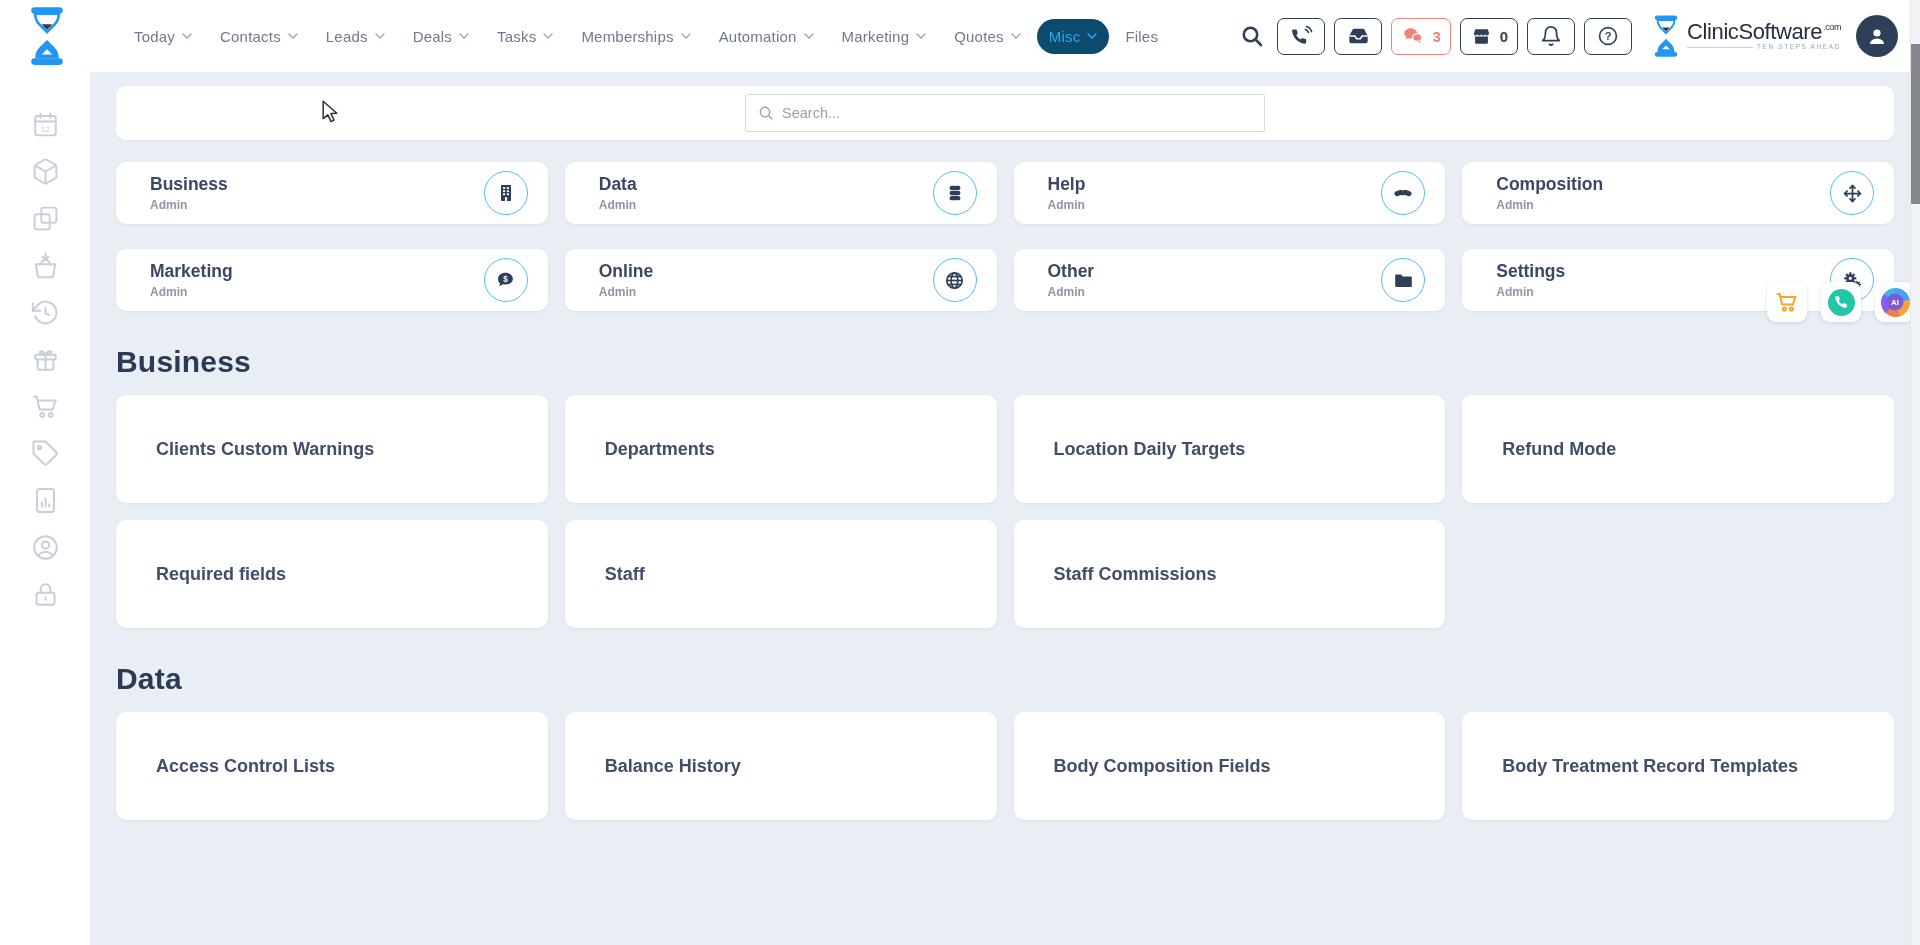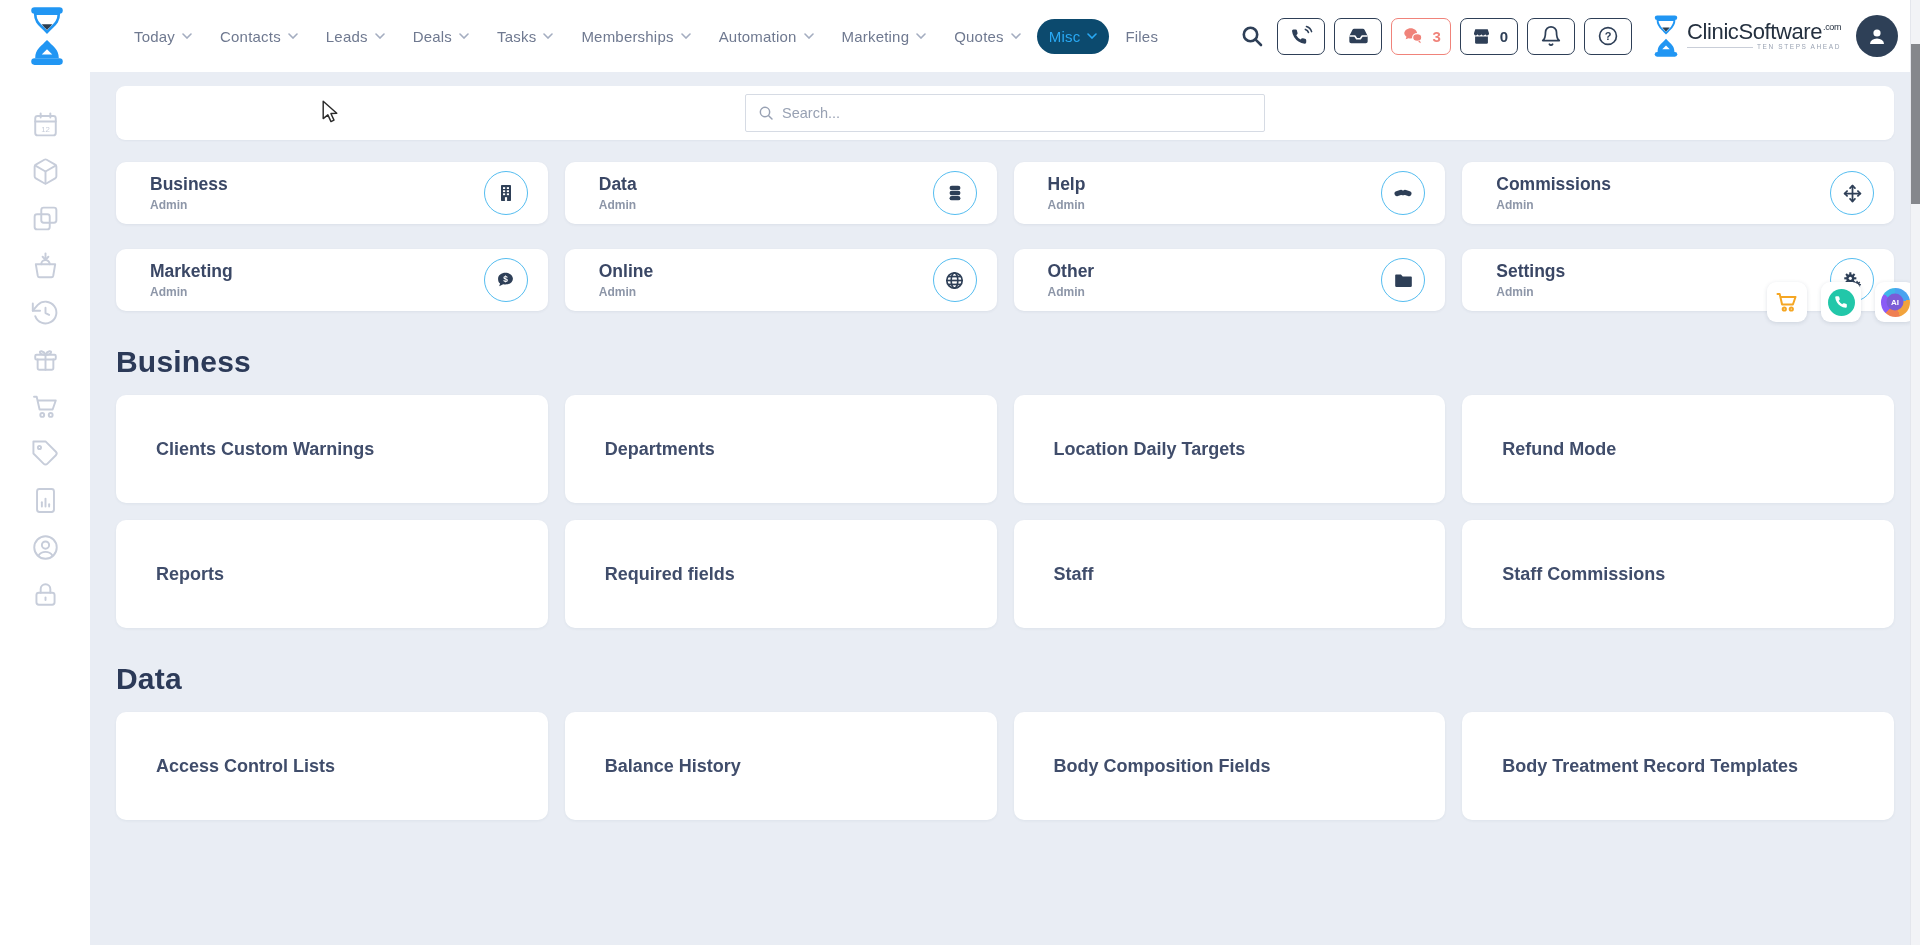--- a/index.html
+++ b/index.html
@@ -455,21 +455,21 @@
         <svg width="22" height="22" viewBox="0 0 24 24" fill="currentColor">
           <rect x="2.6" y="9.2" width="10" height="5.6" rx="2.8" transform="rotate(-20 7.6 12)"></rect>
           <rect x="11.4" y="9.2" width="10" height="5.6" rx="2.8" transform="rotate(20 16.4 12)"></rect>
           <rect x="9.4" y="9.6" width="5.2" height="4.8" rx="1.6"></rect>
         </svg>
       </div>
     </div>
 
     <div class="cat-card">
       <div>
-        <div class="cat-title">Commissions</div>
+        <div class="cat-title">Composition</div>
         <div class="cat-sub">Admin</div>
       </div>
       <div class="cat-ic">
         <svg width="21" height="21" viewBox="0 0 24 24" fill="none" stroke="currentColor" stroke-width="2" stroke-linecap="round" stroke-linejoin="round">
           <line x1="12" y1="3" x2="12" y2="21"></line>
             <line x1="3" y1="12" x2="21" y2="12"></line>
           <polyline points="9.2 5.8 12 3 14.8 5.8"></polyline>
             <polyline points="9.2 18.2 12 21 14.8 18.2"></polyline>
           <polyline points="5.8 9.2 3 12 5.8 14.8"></polyline>
             <polyline points="18.2 9.2 21 12 18.2 14.8"></polyline>
@@ -570,23 +570,20 @@
     <div class="item-card">
         <span>Departments</span>
       </div>
     <div class="item-card">
         <span>Location Daily Targets</span>
       </div>
     <div class="item-card">
         <span>Refund Mode</span>
       </div>
     <div class="item-card">
-        <span>Reports</span>
-      </div>
-    <div class="item-card">
         <span>Required fields</span>
       </div>
     <div class="item-card">
         <span>Staff</span>
       </div>
     <div class="item-card">
         <span>Staff Commissions</span>
       </div>
   </div>
 

